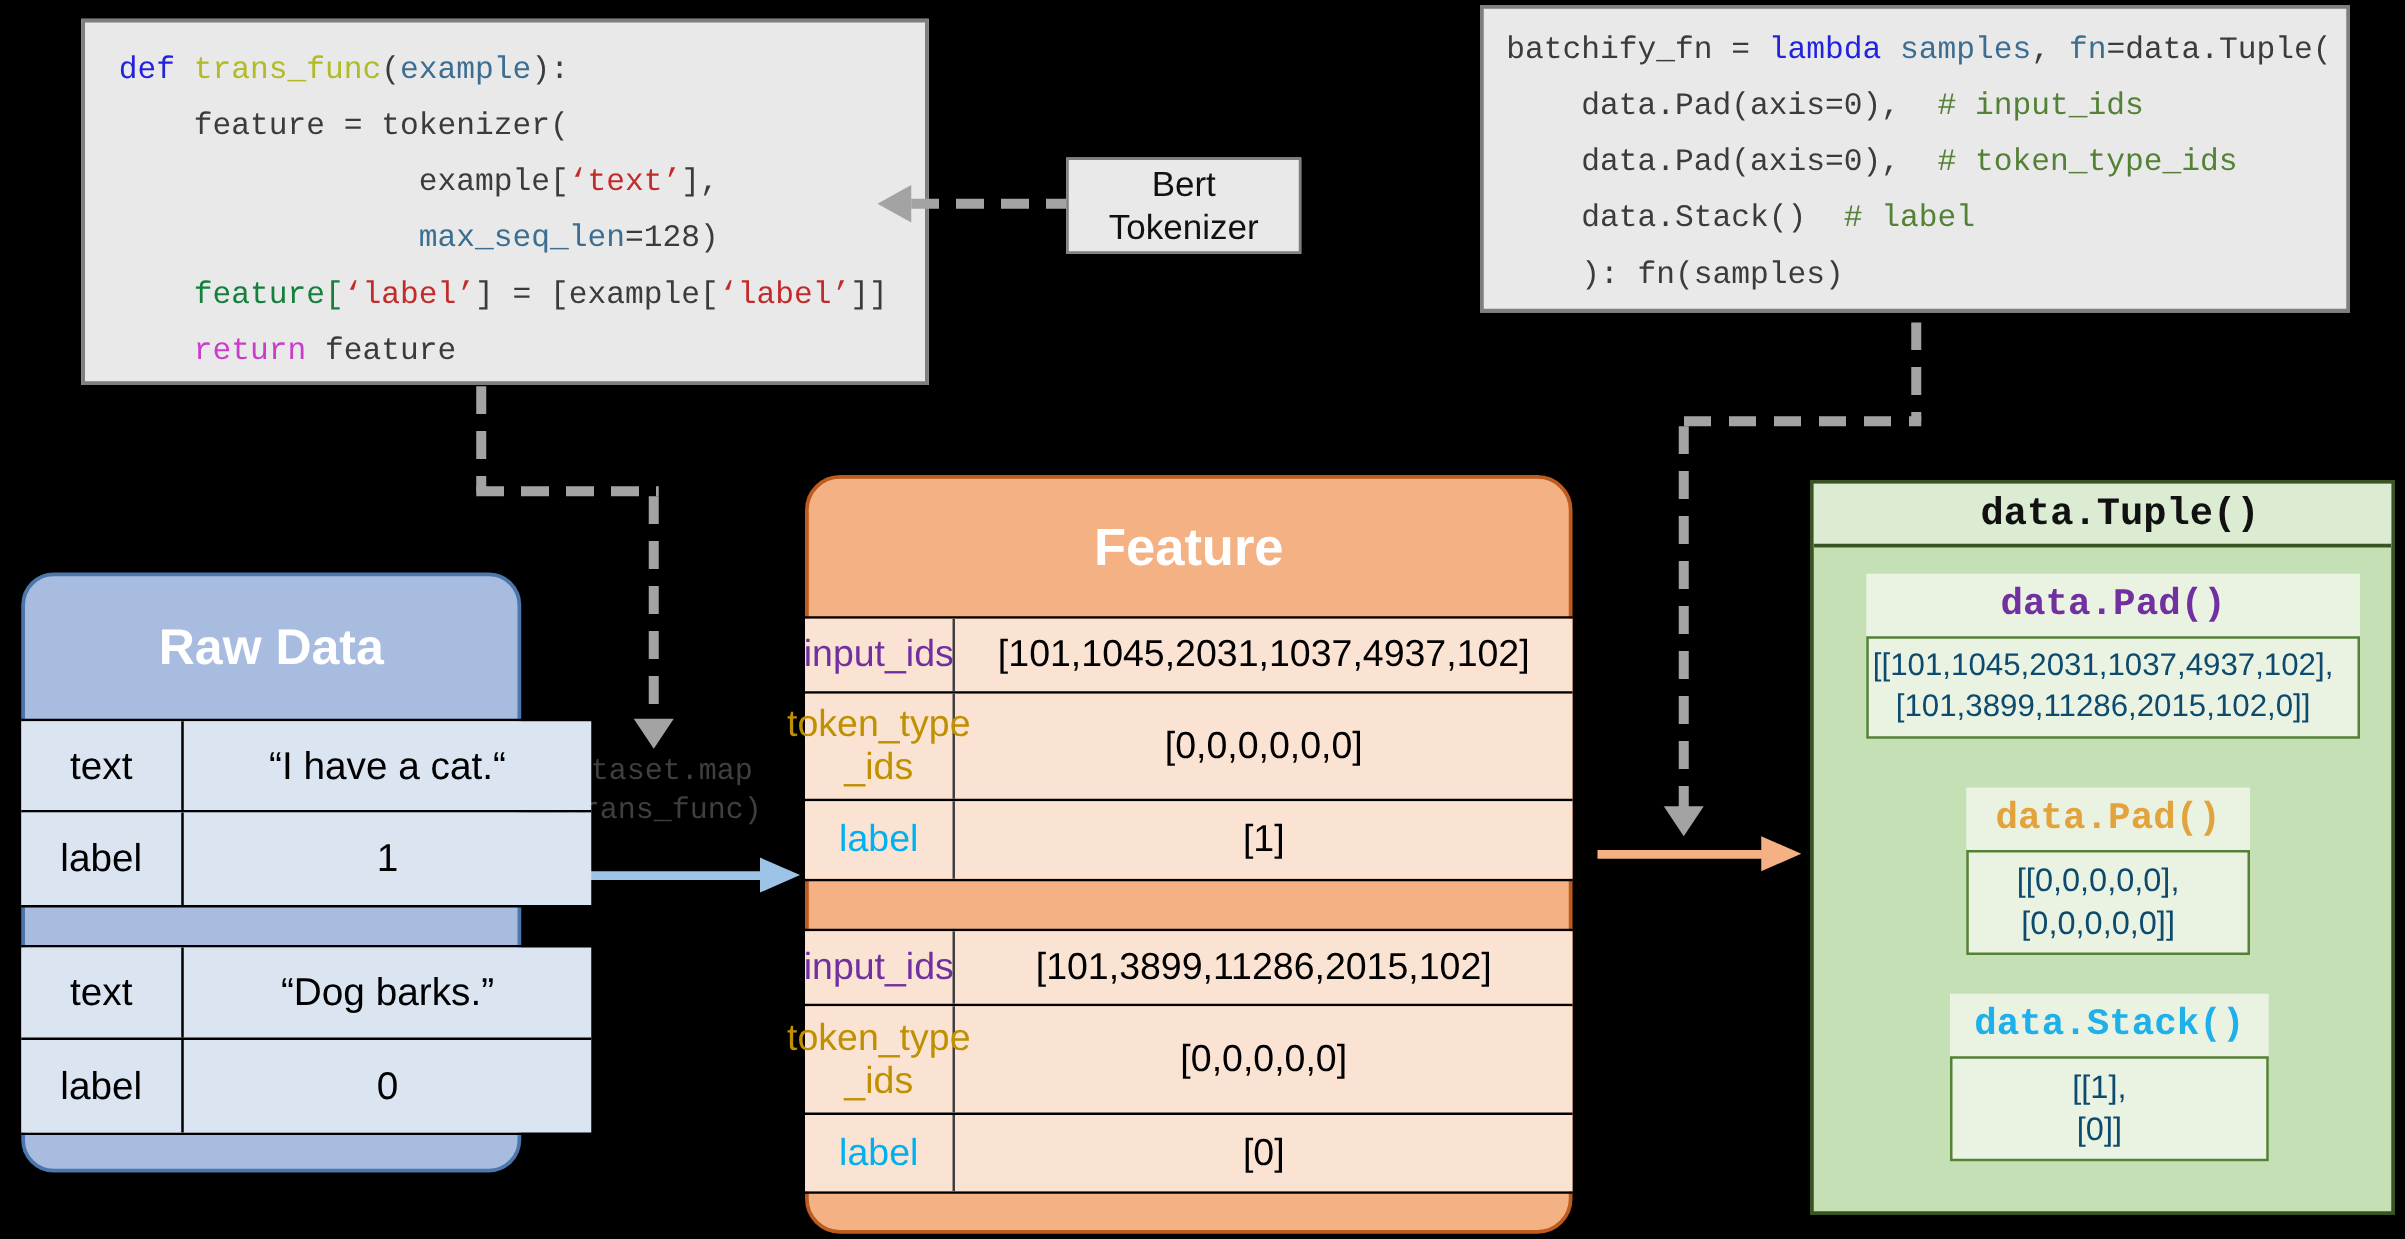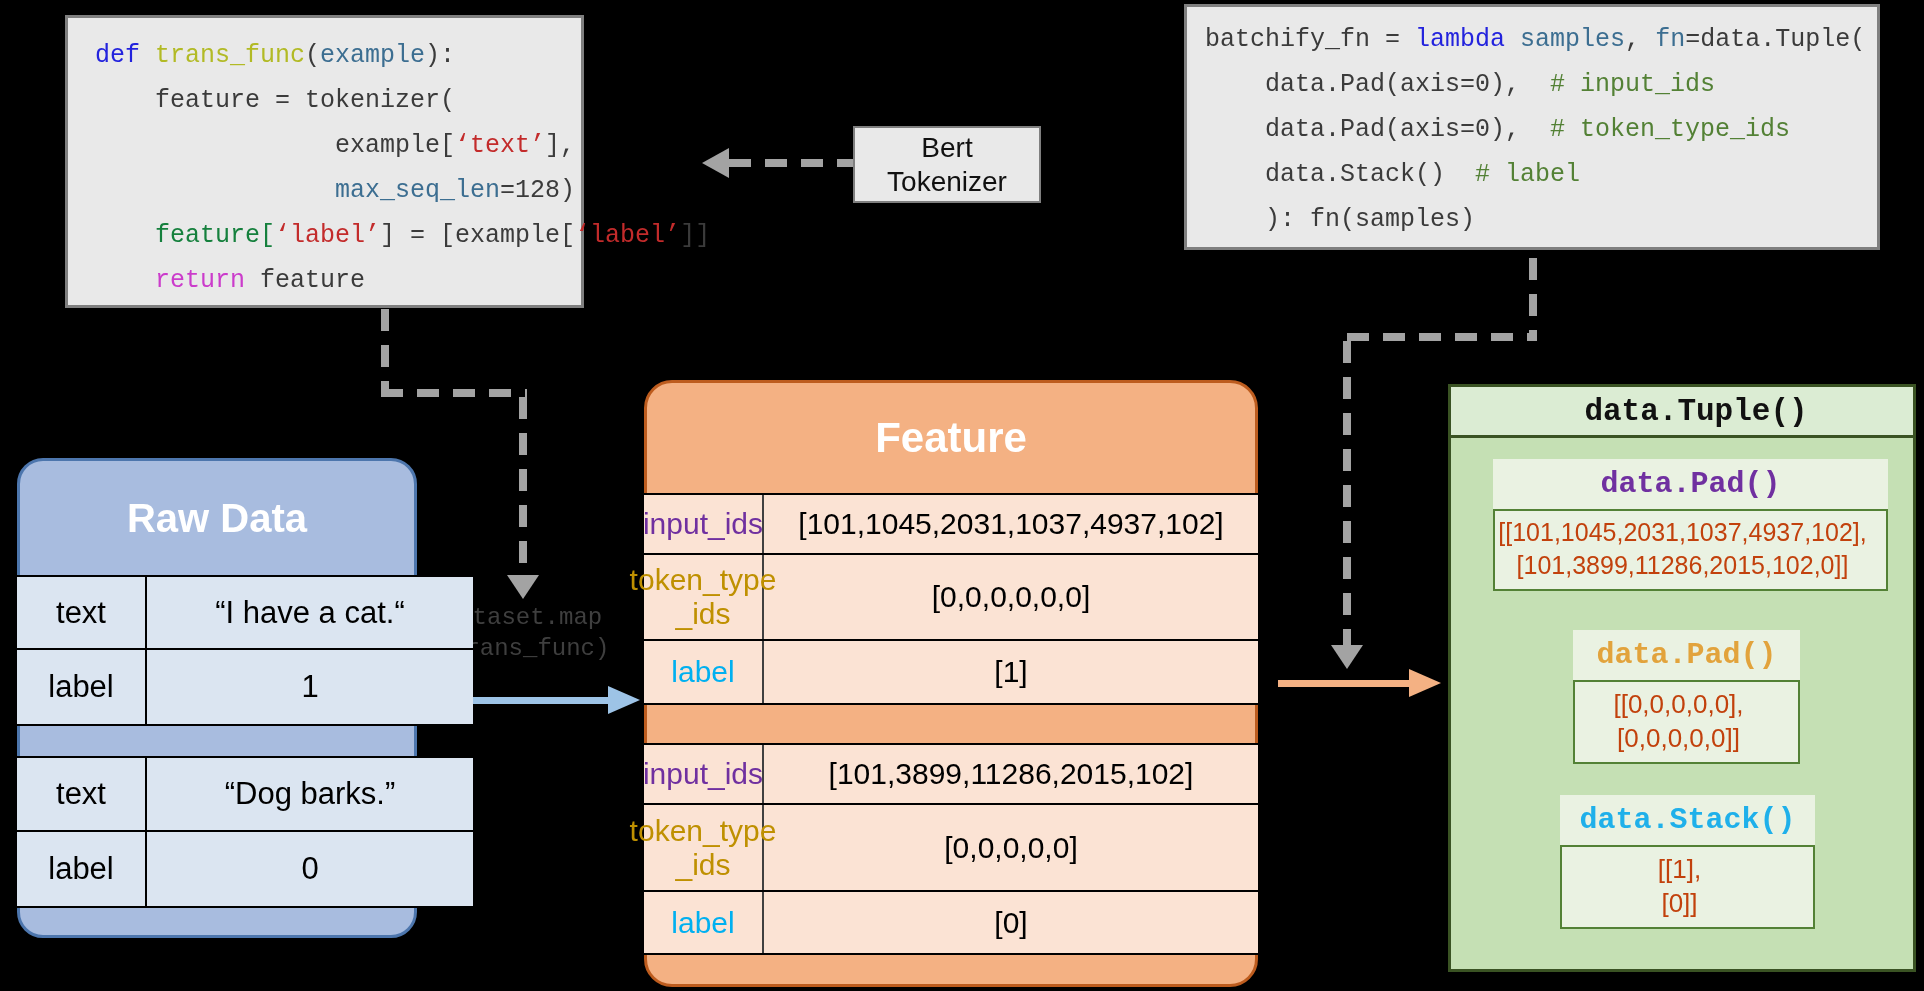--- a/index.html
+++ b/index.html
@@ -3,21 +3,21 @@
 <meta charset="utf-8">
 <style>
   html,body{margin:0;padding:0;background:#000;}
   #canvas{position:relative;width:1924px;height:991px;background:#000;overflow:hidden;
           font-family:"Liberation Sans",sans-serif;}
 
   
   .codebox{position:absolute;background:#e9e9e9;border:3px solid #7f7f7f;box-sizing:border-box;
            font-family:"Liberation Mono",monospace;font-size:25px;}
   .codebox .cl{white-space:pre;line-height:45px;height:45px;}
-  #left-code{left:65px;top:15px;width:519px;height:293px;padding:15px 0 0 27px;}
+  #left-code{left:65px;top:15px;width:678px;height:293px;padding:15px 0 0 27px;}
   #right-code{left:1184px;top:4px;width:696px;height:246px;padding:10px 0 0 18px;}
 
   
   #bert{position:absolute;left:853px;top:126px;width:188px;height:77px;background:#e9e9e9;
         border:2px solid #7f7f7f;box-sizing:border-box;display:flex;flex-direction:column;
         align-items:center;justify-content:center;font-size:28px;line-height:34px;color:#111;}
 
   
   .dashh{position:absolute;height:8px;background:repeating-linear-gradient(90deg,#a3a3a3 0 22px,transparent 22px 36px);}
   .dashv{position:absolute;width:8px;background:repeating-linear-gradient(180deg,#a3a3a3 0 22px,transparent 22px 36px);}
@@ -60,21 +60,21 @@
 
   
   #tuple{position:absolute;left:1448px;top:384px;width:468px;height:588px;background:#c5e0b4;
          border:3px solid #3a5323;box-sizing:border-box;}
   #tuple-header{height:48px;background:#dbecd3;border-bottom:3px solid #3a5323;display:flex;
                 align-items:center;justify-content:center;font-family:"Liberation Mono",monospace;
                 font-weight:bold;font-size:31px;color:#111;padding-left:28px;}
   .card{position:absolute;background:#eaf2e2;box-sizing:border-box;}
   .card-title{display:flex;align-items:center;justify-content:center;
               font-family:"Liberation Mono",monospace;font-weight:bold;font-size:30px;height:50px;}
-  .card-vals{border:2px solid #538135;text-align:center;color:#c2410c;padding:5px 16px 7px 0;}
+  .card-vals{border:2px solid #538135;text-align:center;color:#0c4a6e;padding:5px 16px 7px 0;}
   .card-vals div{white-space:nowrap;}
   #card-0{left:42px;top:72px;width:395px;}
   #card-0 .card-vals div{font-size:25px;line-height:33px;}
   #card-1{left:122px;top:243px;width:227px;}
   #card-1 .card-vals div{font-size:26px;line-height:34px;}
   #card-2{left:109px;top:408px;width:255px;}
   #card-2 .card-vals div{font-size:26px;line-height:34px;}
 </style>
 </head>
 <body>

